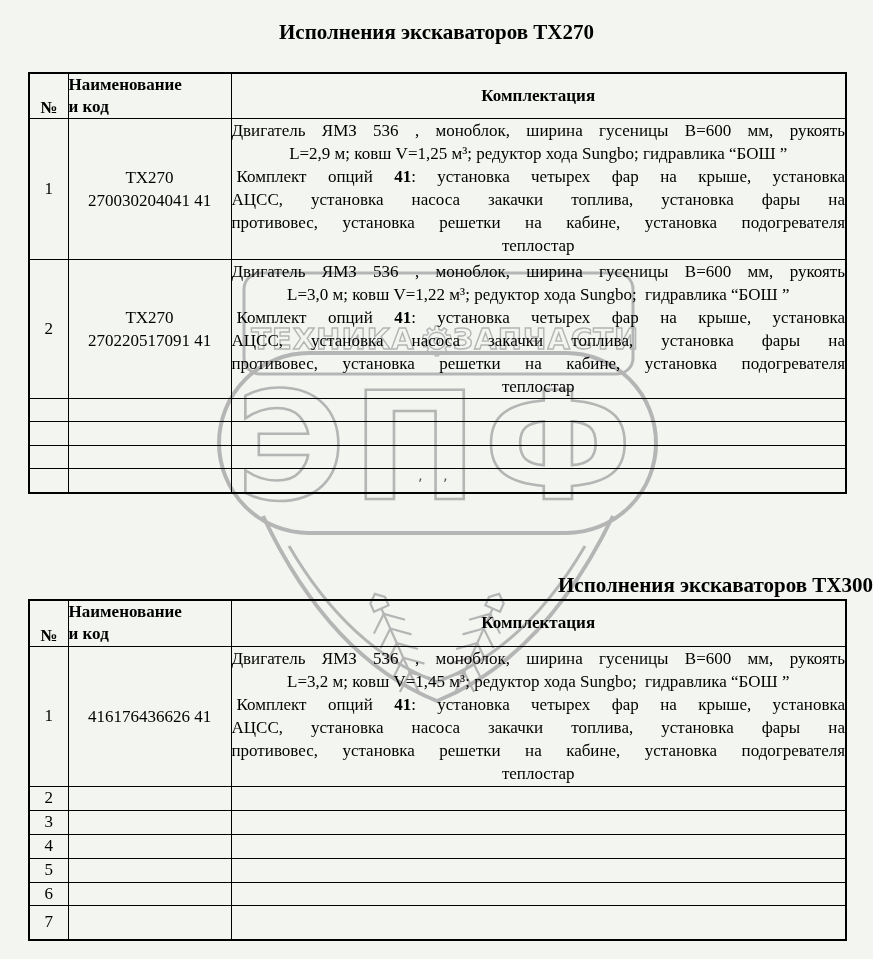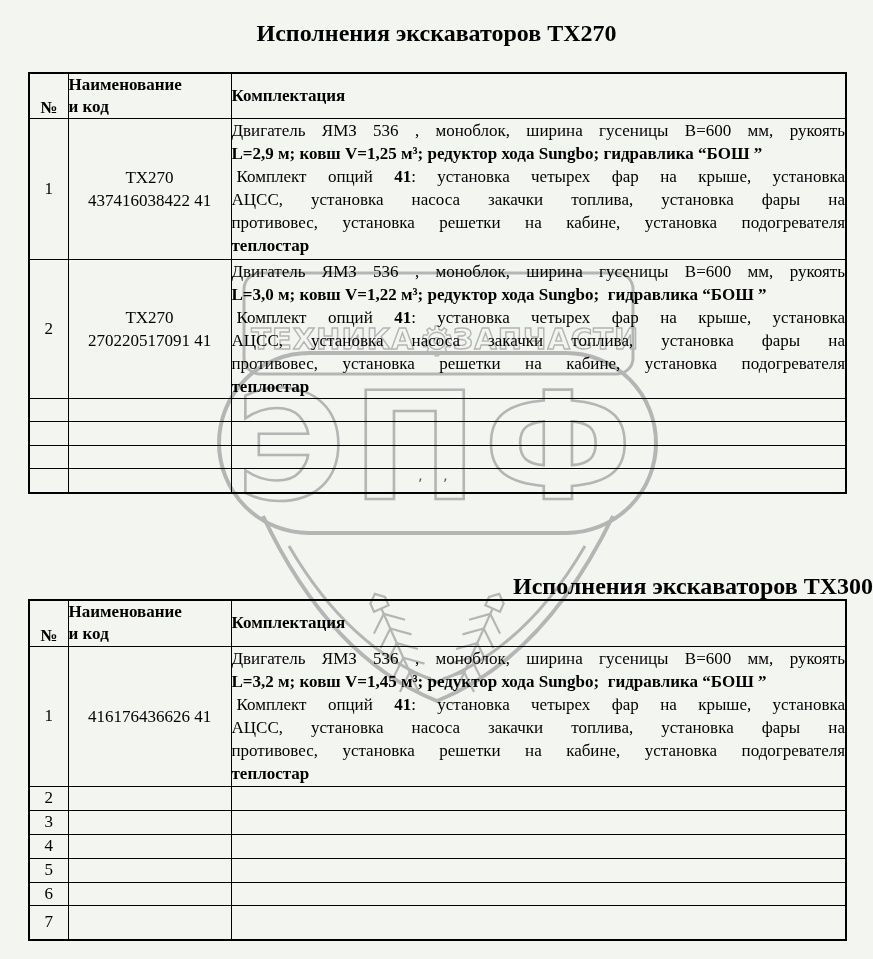--- a/index.html
+++ b/index.html
@@ -9,43 +9,43 @@
     font-family:"Liberation Serif","DejaVu Serif",serif;
     color:#000;
     position:relative;
     overflow:hidden;
   }
   .page{position:relative;width:873px;height:959px;}
   .wm{position:absolute;left:140px;top:255px;pointer-events:none;}
   .wm text{font-family:"DejaVu Sans","Liberation Sans",sans-serif;}
   .doc-title{
     position:absolute;left:0;width:100%;
-    text-align:center;font-weight:bold;font-size:24px;
+    text-align:center;font-weight:bold;font-size:21px;
   }
   .t1{top:20px;}
   .t2{top:573px;text-align:right;}
   table.tbl{
     position:absolute;left:28px;
     width:817px;border-collapse:collapse;table-layout:fixed;
     border:2px solid #000;
     font-size:17px;
   }
   .tbl1{top:72px;}
   .tbl2{top:599px;}
   table.tbl td{border:1px solid #000;padding:0;overflow:hidden;}
   col.c1{width:39px;} col.c2{width:163px;} col.c3{width:615px;}
   td.hnum{vertical-align:bottom;text-align:center;font-weight:bold;padding-bottom:3px;}
   td.hname{vertical-align:middle;text-align:left;font-weight:bold;line-height:22px;}
-  td.hconf{vertical-align:middle;text-align:left;font-weight:bold;}
+  td.hconf{vertical-align:middle;text-align:center;font-weight:bold;}
   td.num{vertical-align:middle;text-align:center;}
   td.name{vertical-align:middle;text-align:center;line-height:23px;margin-top:42px;}
   td.conf{vertical-align:top;padding:2px 6px 0 6px;}
   .cl{line-height:23px;}
   .jl{text-align:justify;text-align-last:justify;}
-  .ll{text-align:left;font-weight:bold;}
+  .ll{text-align:center;}
   .ind{padding-left:5px;}
   .b{font-weight:bold;margin-top:40px;}
 </style>
 </head>
 <body>
 
 <div class="page">
 
   <svg class="wm" width="600" height="470" viewBox="140 255 600 470">
     <g fill="none" stroke="#b5b5b5">
@@ -87,21 +87,21 @@
       <td class="hname">
         <div>Наименование</div>
         <div>и код</div>
       </td>
       <td class="hconf">Комплектация</td>
     </tr>
     <tr style="height:141px">
       <td class="num">1</td>
       <td class="name">
         <div>ТХ270</div>
-        <div>437416038422 41</div>
+        <div>270030204041 41</div>
       </td>
       <td class="conf">
         <div class="cl jl">Двигатель ЯМЗ 536 , моноблок, ширина гусеницы В=600 мм, рукоять</div>
         <div class="cl ll">L=2,9 м; ковш V=1,25 м³; редуктор хода Sungbo; гидравлика “БОШ ”</div>
         <div class="cl jl ind"><span>Комплект опций </span><span class="b">41</span><span>: установка четырех фар на крыше, установка</span></div>
         <div class="cl jl">АЦСС, установка насоса закачки топлива, установка фары на</div>
         <div class="cl jl">противовес, установка решетки на кабине, установка подогревателя</div>
         <div class="cl ll">теплостар</div>
       </td>
     </tr>

